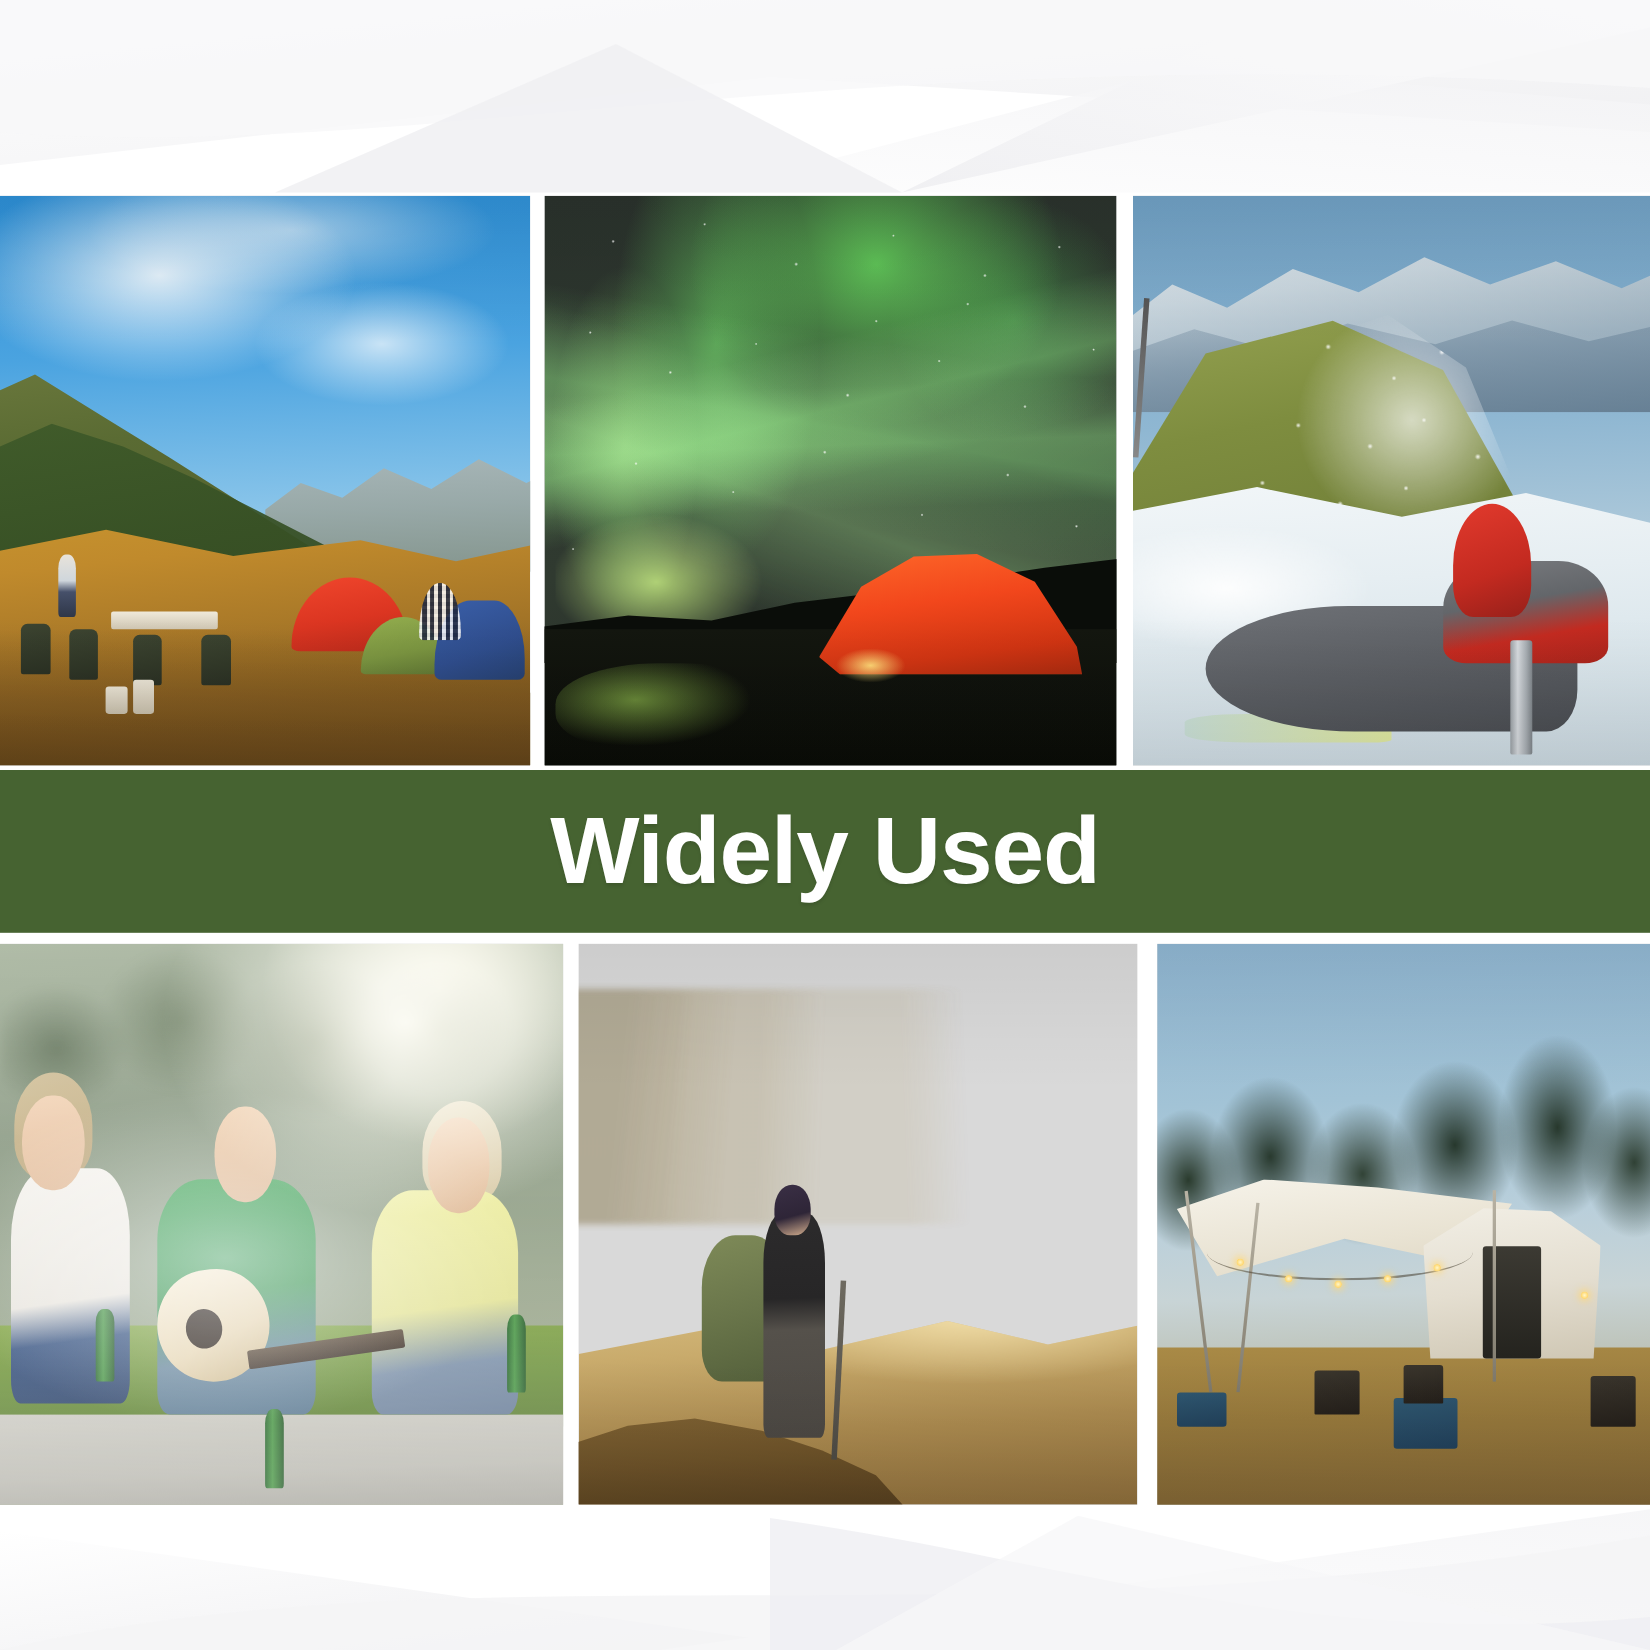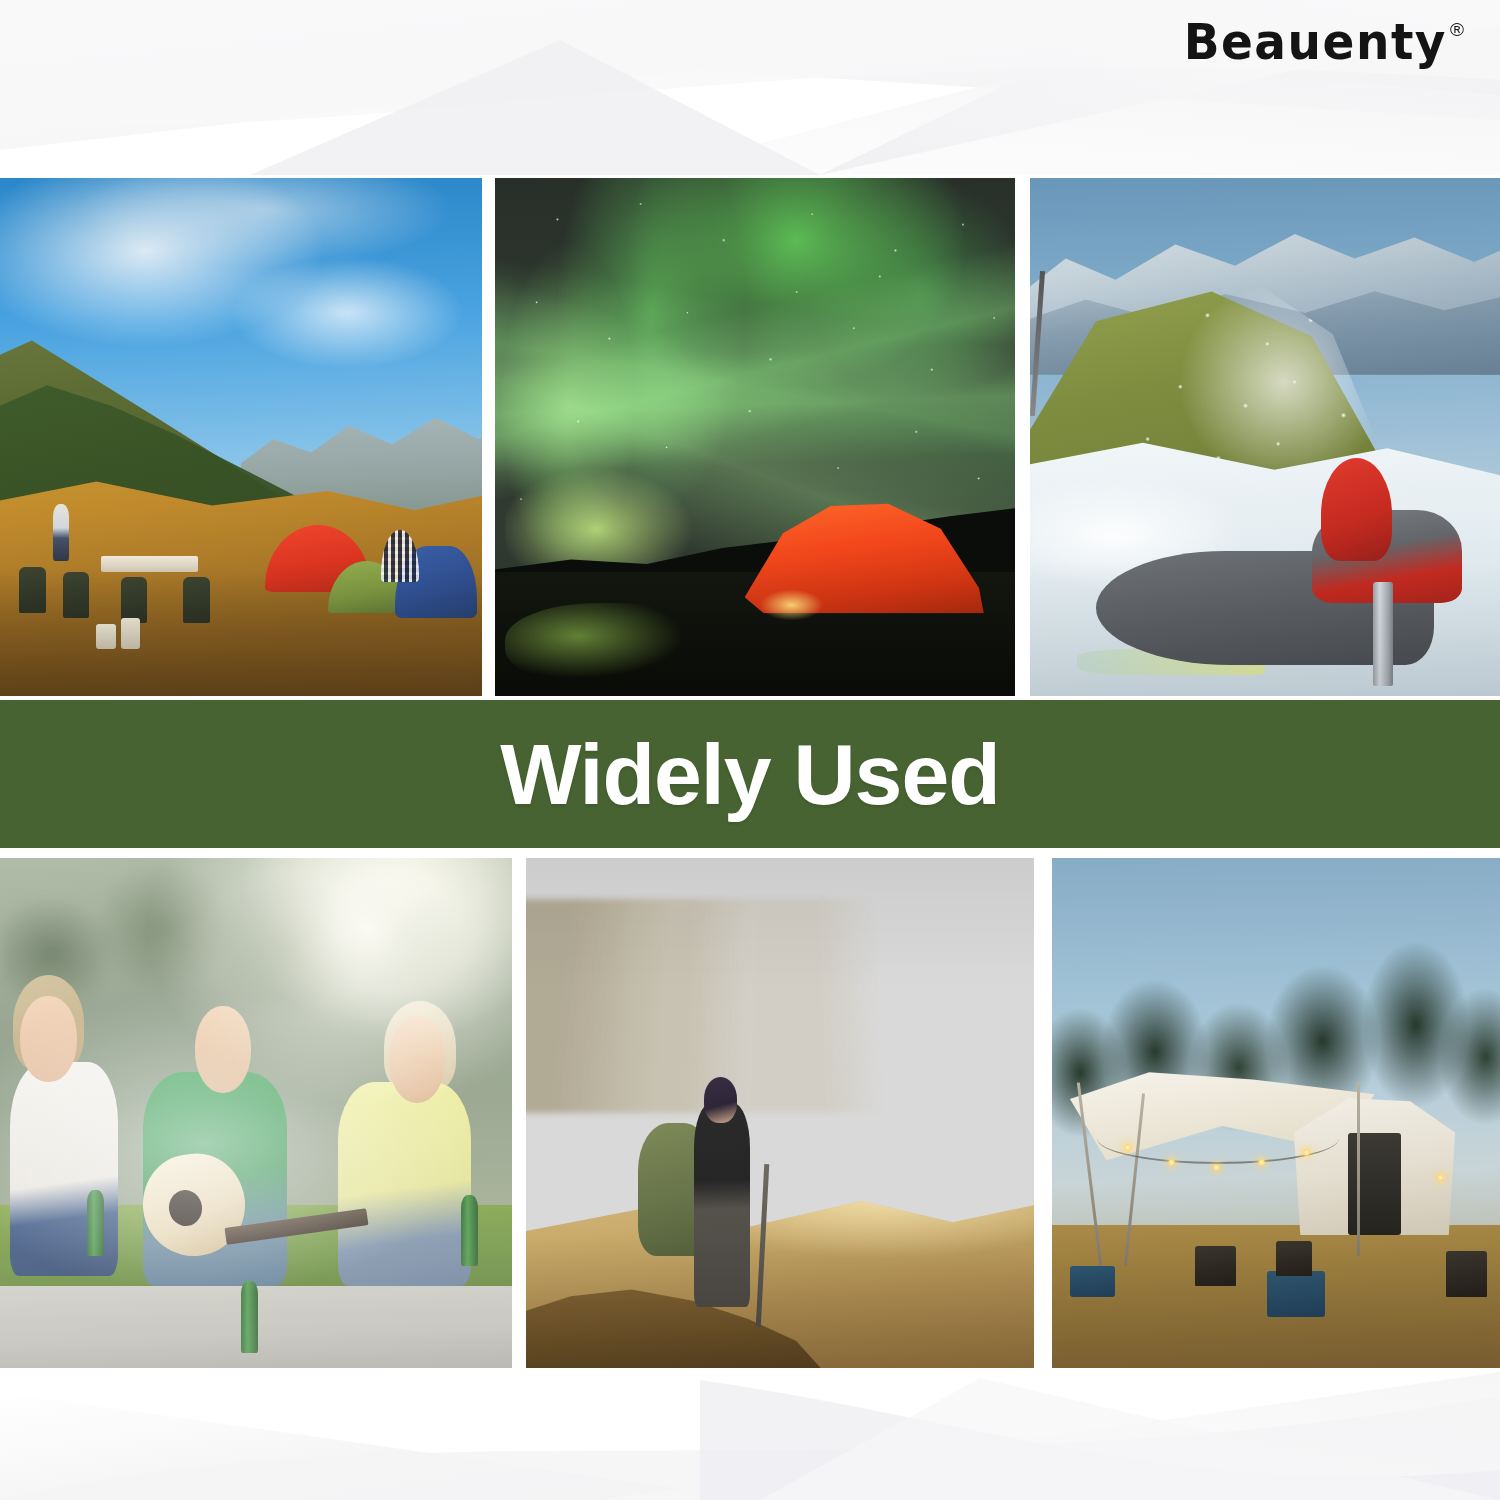--- a/index.html
+++ b/index.html
@@ -579,26 +579,20 @@
     <path d="M0,120 C380,150 780,30 1500,80 L1500,0 L0,0 Z" fill="#f7f7f9" opacity="0.8"></path>
     <polygon points="250,175 820,175 560,40" fill="#f0f0f2" opacity="0.85"></polygon>
 
     <polygon points="0,1500 0,1392 760,1500" fill="url(#gA)" opacity="0.8"></polygon>
     <polygon points="1500,1500 1500,1372 600,1500" fill="url(#gB)" opacity="0.75"></polygon>
     <path d="M0,1500 C420,1402 900,1500 1500,1396 L1500,1500 Z" fill="#f4f4f6" opacity="0.85"></path>
     <path d="M700,1380 C980,1420 1180,1500 1500,1470 L1500,1500 L700,1500 Z" fill="#efeff2" opacity="0.8"></path>
     <polygon points="980,1378 1500,1500 760,1500" fill="#f6f6f8" opacity="0.7"></polygon>
   </svg>
 
-  <div class="header">
-    <div class="logo-wrap">
-      <span class="logo-text">Beauenty</span>
-      <span class="logo-reg">®</span>
-    </div>
-  </div>
 
   <div class="row row-top">
 
     <div class="photo p-tl">
       <div class="layer sc-mtn-sky"></div>
       <div class="layer sc-mtn-far"></div>
       <div class="layer sc-mtn-ridge"></div>
       <div class="layer sc-mtn-forest"></div>
       <div class="layer sc-mtn-grass"></div>
       <div class="layer sc-mtn-grass2"></div>

